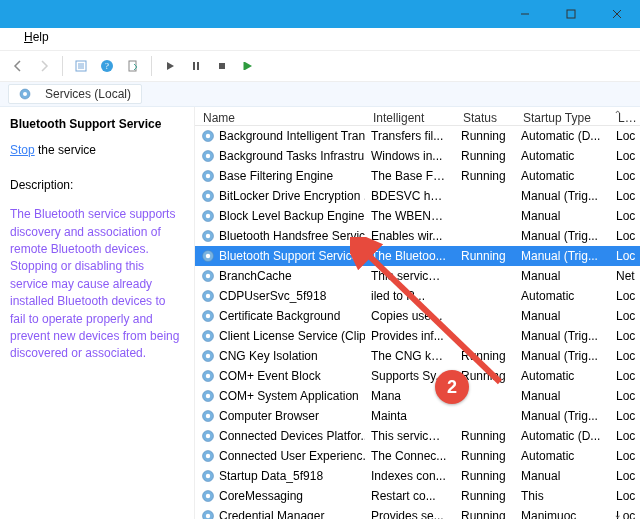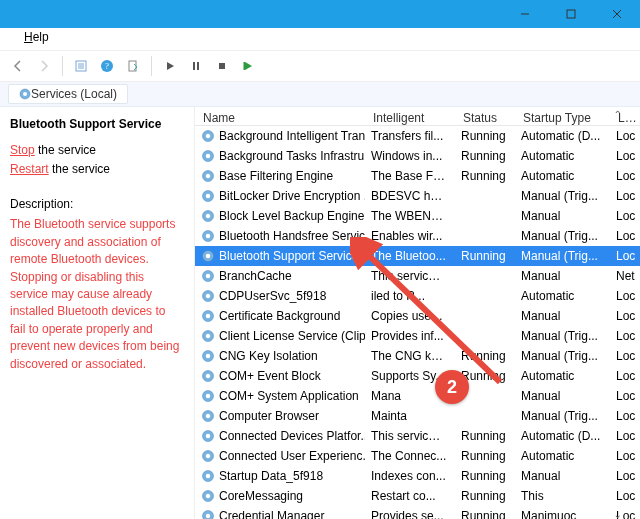--- a/index.html
+++ b/index.html
@@ -7,28 +7,28 @@
 .titlebar{height:28px;background:#1fa0e6;display:flex;justify-content:flex-end;align-items:center}
 .titlebar .tbtn{width:46px;height:28px;display:flex;align-items:center;justify-content:center;color:#333}
 .titlebar .tbtn svg{width:10px;height:10px}
 .menubar{height:22px;border-bottom:1px solid #eee;display:flex;align-items:flex-start;padding:0 16px}
 .menubar .item{padding:2px 8px}
 .menubar .item u{text-decoration:underline}
 .toolbar{height:30px;border-bottom:1px solid #eee;display:flex;align-items:center;padding:0 6px;gap:2px}
 .toolbar .sep{width:1px;height:20px;background:#ddd;margin:0 4px}
 .toolbar .btn{width:24px;height:24px;display:flex;align-items:center;justify-content:center;border-radius:2px}
 .localtab{height:24px;background:#f4f8fe;border-bottom:1px solid #e6eef6;display:flex;align-items:center;padding:0 8px;gap:6px;font-size:12px;color:#333}
-.localtab .chip{display:flex;align-items:center;gap:0;background:#fff;padding:2px 10px;border:1px solid #dfe8ef;border-radius:2px}
+.localtab .chip{display:flex;align-items:center;gap:14px;background:#fff;padding:2px 10px;border:1px solid #dfe8ef;border-radius:2px}
 .mainrow{display:flex;height:calc(519px - 28px - 22px - 30px - 24px)}
 .sidebar{width:195px;border-right:1px solid #eee;padding:6px 10px;box-sizing:border-box;overflow:hidden}
 .sidebar h3{font-size:12px;font-weight:bold;margin:4px 0 10px 0}
-.sidebar a{color:#ef4444;text-decoration:underline;cursor:pointer}
+.sidebar a{color:#3b82f6;text-decoration:underline;cursor:pointer}
 .sidebar .actions{margin-bottom:18px;line-height:1.6}
 .sidebar .desc-lbl{margin-top:6px}
-.sidebar .desc{margin-top:5px;line-height:1.45;color:#ef4444}
+.sidebar .desc{margin-top:14px;line-height:1.45;color:#8b5cf6}
 .grid{flex:1;overflow:hidden;position:relative}
 .grid table{border-collapse:collapse;width:100%;table-layout:fixed}
 .grid th{background:#fff;border-bottom:1px solid #e8e8e8;text-align:left;font-weight:normal;padding:4px 8px 0 8px;font-size:12px;color:#333;white-space:nowrap;overflow:hidden;text-overflow:ellipsis}
 .grid td{padding:1px 8px 1px 6px;font-size:12px;white-space:nowrap;overflow:hidden;text-overflow:ellipsis;height:18px}
 .grid td.namecell{display:flex;align-items:center;gap:4px}
 .grid td.namecell svg{flex:0 0 14px}
 .grid tr.sel td{background:#2d89ef;color:#fff}
 .grid .colName{width:170px}
 .grid .colDesc{width:90px}
 .grid .colStatus{width:60px}
@@ -132,21 +132,20 @@
     <span>Services (Local)</span>
   </div>
 </div>
 
 <div class="mainrow">
 
   <div class="sidebar">
     <h3>Bluetooth Support Service</h3>
     <div class="actions">
       <div><a>Stop</a><span> the service</span></div>
-      <div><a>Restart</a><span> the service</span></div>
     </div>
     <div class="desc-lbl">Description:</div>
     <div class="desc">The Bluetooth service supports discovery and association of remote Bluetooth devices.  Stopping or disabling this service may cause already installed Bluetooth devices to fail to operate properly and prevent new devices from being discovered or associated.</div>
   </div>
 
   <div class="grid" style="position:relative">
     <table>
       <colgroup>
         <col class="colName">
           <col class="colDesc">

